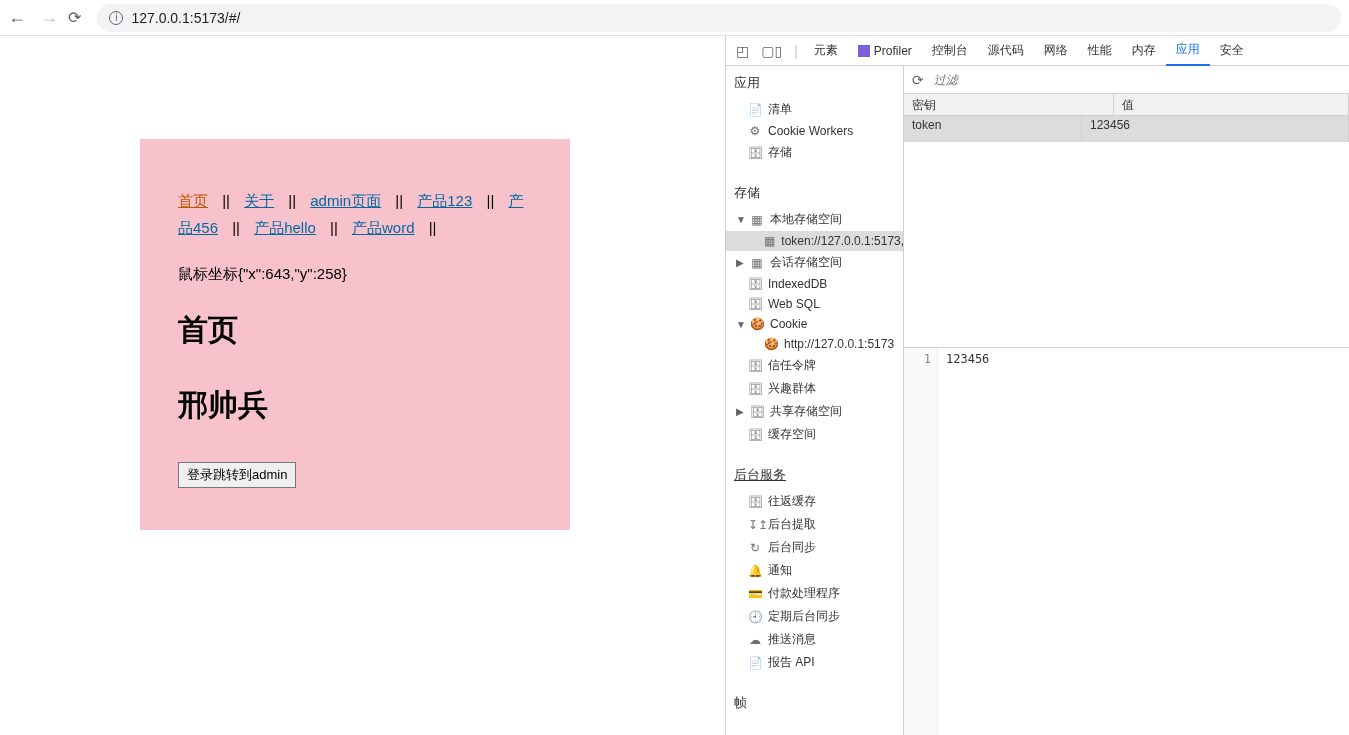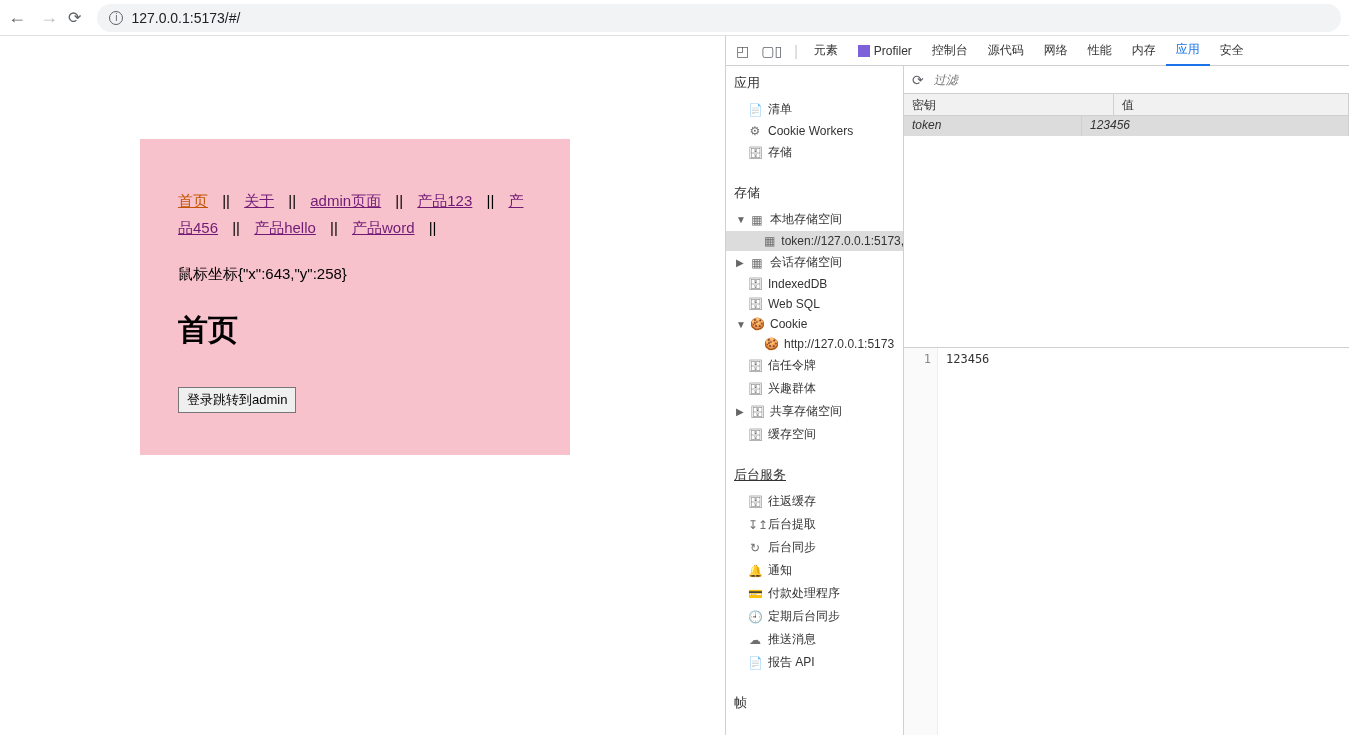--- a/index.html
+++ b/index.html
@@ -12,21 +12,21 @@
     .reload-icon { font-size: 16px; cursor: pointer; color: #5f6368; }
     .url-bar { flex: 1; display: flex; align-items: center; gap: 8px; background: #f1f3f4; border-radius: 14px; padding: 4px 12px; height: 28px; margin-left: 6px; }
     .url-bar .info-icon { display:inline-flex; align-items:center; justify-content:center; width:14px; height:14px; border:1px solid #5f6368; border-radius:50%; font-size:10px; color:#5f6368; }
     .url-text { color: #202124; font-size: 14px; }
 
     
     .main-wrapper { display: flex; height: calc(735px - 36px); }
     .page-area { width: 725px; background: #fff; padding: 0; }
     .pink-box { background: #f8c2cd; margin: 103px 0 0 140px; width: 430px; padding: 48px 38px 42px 38px; }
     .link-row { line-height: 1.8; color: #000; font-size: 15px; }
-    .link-row a { color: #701a75; text-decoration: underline; margin: 0 0; }
+    .link-row a { color: #0369a1; text-decoration: underline; margin: 0 0; }
     .link-row a.active { color: #c45500; }
     .sep { margin: 0 10px; color: #000; }
     .coords { margin-top: 24px; font-size: 15px; color: #000; }
     .h-title { font-size: 30px; font-weight: bold; margin-top: 26px; color: #000; }
     .h-name { font-size: 30px; font-weight: bold; margin-top: 34px; color: #000; }
     .login-btn { margin-top: 36px; background: #efefef; border: 1px solid #767676; padding: 3px 8px; font-size: 13px; cursor: pointer; font-family: inherit; }
 
     
     .devtools { flex: 1; border-left: 1px solid #d0d0d0; display: flex; flex-direction: column; background: #fff; font-size: 12px; }
     .dt-tabs { height: 30px; border-bottom: 1px solid #d0d0d0; display: flex; align-items: center; gap: 0; padding: 0 4px; color: #333; }
@@ -47,21 +47,21 @@
 
     
     .dt-right { flex: 1; display: flex; flex-direction: column; }
     .filter-bar { height: 28px; border-bottom: 1px solid #d0d0d0; display: flex; align-items: center; gap: 10px; padding: 0 8px; }
     .filter-bar .r-icon { cursor: pointer; color: #5f6368; font-size: 14px; }
     .filter-input { border: none; outline: none; font-size: 12px; flex: 1; color: #999; font-style: italic; }
     .kv-header { display: flex; height: 22px; border-bottom: 1px solid #d0d0d0; background: #f1f1f1; font-size: 12px; }
     .kv-header .col { padding: 3px 8px; border-right: 1px solid #d0d0d0; }
     .kv-header .col.key { width: 210px; }
     .kv-header .col.val { flex: 1; }
-    .kv-row { display: flex; height: 20px; font-size: 12px; font-style: italic; }
+    .kv-row { display: flex; height: 26px; font-size: 12px; }
     .kv-row.sel { background: #dcdcdc; }
     .kv-row .col { padding: 2px 8px; border-right: 1px solid #d0d0d0; }
     .kv-row .col.key { width: 178px; }
     .kv-row .col.val { flex: 1; }
     .kv-table-area { height: 254px; border-bottom: 1px solid #d0d0d0; overflow: auto; }
     .value-viewer { flex: 1; display: flex; font-family: monospace; font-size: 12px; }
     .vv-gutter { width: 34px; text-align: right; padding: 4px 6px; color: #888; border-right: 1px solid #eee; background: #fafafa; }
     .vv-content { padding: 4px 8px; color: #333; }
   </style>
 </head>
@@ -94,20 +94,21 @@
         <span class="sep">||</span>
         <a href="#">产品456</a>
         <span class="sep">||</span>
         <a href="#">产品hello</a>
         <span class="sep">||</span>
         <a href="#">产品word</a>
         <span class="sep">||</span>
       </div>
       <div class="coords">鼠标坐标{"x":643,"y":258}</div>
       <div class="h-title">首页</div>
+      <div class="h-name">邢帅兵</div>
       <button class="login-btn">登录跳转到admin</button>
     </div>
   </div>
 
   <div class="devtools">
     <div class="dt-tabs">
       <span class="icon-btn">◰</span>
       <span class="icon-btn">▢▯</span>
       <span class="icon-btn" style="color:#ccc;">|</span>
       <span class="tab">元素</span>

